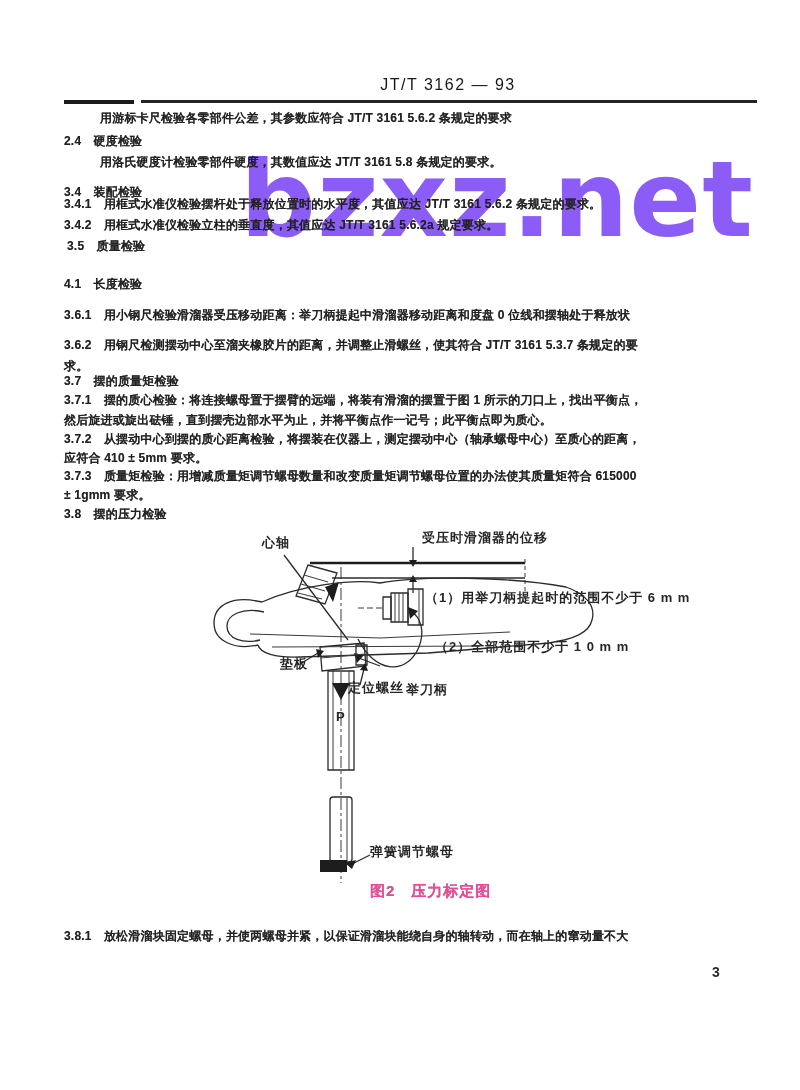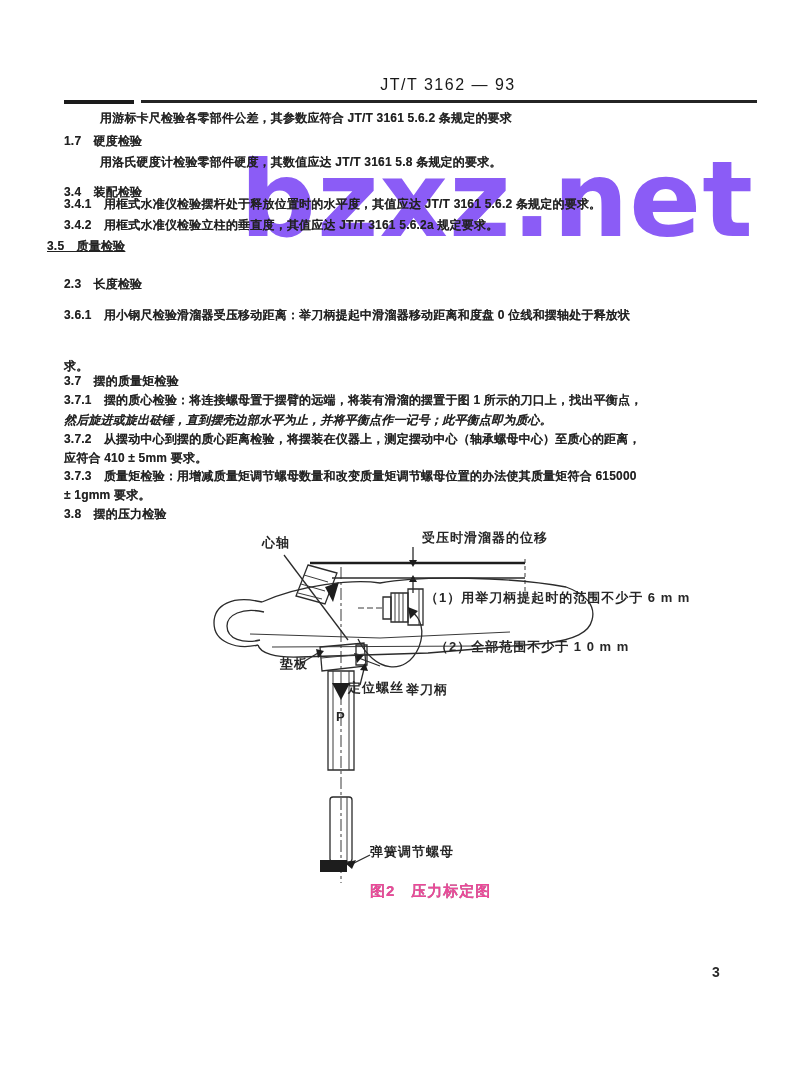--- a/index.html
+++ b/index.html
@@ -47,37 +47,39 @@
 <div class="page">
 
   <div class="watermark">bzxz.net</div>
 
   <div class="layer">
     <div class="doc-header">JT/T 3162 — 93</div>
     <div class="rule-left"></div>
     <div class="rule-main"></div>
 
     <div class="tline" style="left:100px; top:110px;">用游标卡尺检验各零部件公差，其参数应符合 JT/T 3161 5.6.2 条规定的要求</div>
-    <div class="tline" style="left:64px;  top:133px;">1.7　硬度检验</div>
+    <div class="tline" style="left:64px;  top:133px;">2.4　硬度检验</div>
     <div class="tline" style="left:100px; top:154px;">用洛氏硬度计检验零部件硬度，其数值应达 JT/T 3161 5.8 条规定的要求。</div>
     <div class="tline" style="left:64px;  top:184px;">3.4　装配检验</div>
     <div class="tline" style="left:64px;  top:196px;">3.4.1　用框式水准仪检验摆杆处于释放位置时的水平度，其值应达 JT/T 3161 5.6.2 条规定的要求。</div>
     <div class="tline" style="left:64px;  top:217px;">3.4.2　用框式水准仪检验立柱的垂直度，其值应达 JT/T 3161 5.6.2a 规定要求。</div>
-    <div class="tline" style="left:47px;  top:238px;text-decoration:underline;">3.5　质量检验</div>
-    <div class="tline" style="left:64px;  top:276px;">2.3　长度检验</div>
+    <div class="tline" style="left:67px;  top:238px;">3.5　质量检验</div>
+    <div class="tline" style="left:64px;  top:276px;">4.1　长度检验</div>
     <div class="tline" style="left:64px;  top:295px;margin-top:12px;">3.6.1　用小钢尺检验滑溜器受压移动距离：举刀柄提起中滑溜器移动距离和度盘 0 位线和摆轴处于释放状</div>
+    <div class="tline" style="left:64px;  top:337px;">3.6.2　用钢尺检测摆动中心至溜夹橡胶片的距离，并调整止滑螺丝，使其符合 JT/T 3161 5.3.7 条规定的要</div>
     <div class="tline" style="left:64px;  top:358px;">求。</div>
     <div class="tline" style="left:64px;  top:373px;">3.7　摆的质量矩检验</div>
     <div class="tline" style="left:64px;  top:392px;">3.7.1　摆的质心检验：将连接螺母置于摆臂的远端，将装有滑溜的摆置于图 1 所示的刀口上，找出平衡点，</div>
-    <div class="tline" style="left:64px;  top:412px;font-style:italic;">然后旋进或旋出砝锤，直到摆壳边部水平为止，并将平衡点作一记号；此平衡点即为质心。</div>
+    <div class="tline" style="left:64px;  top:412px;">然后旋进或旋出砝锤，直到摆壳边部水平为止，并将平衡点作一记号；此平衡点即为质心。</div>
     <div class="tline" style="left:64px;  top:431px;">3.7.2　从摆动中心到摆的质心距离检验，将摆装在仪器上，测定摆动中心（轴承螺母中心）至质心的距离，</div>
     <div class="tline" style="left:64px;  top:450px;">应符合 410 ± 5mm 要求。</div>
     <div class="tline" style="left:64px;  top:468px;">3.7.3　质量矩检验：用增减质量矩调节螺母数量和改变质量矩调节螺母位置的办法使其质量矩符合 615000</div>
     <div class="tline" style="left:64px;  top:487px;">± 1gmm 要求。</div>
     <div class="tline" style="left:64px;  top:506px;">3.8　摆的压力检验</div>
+    <div class="tline" style="left:64px;  top:928px;">3.8.1　放松滑溜块固定螺母，并使两螺母并紧，以保证滑溜块能绕自身的轴转动，而在轴上的窜动量不大</div>
 
     <svg class="figure" width="580" height="365" viewBox="0 0 580 365" xmlns="http://www.w3.org/2000/svg">
 
       <line class="thin" x1="161" y1="42" x2="161" y2="358" stroke-dasharray="12 3 3 3"></line>
 
       <line class="lnb" x1="130" y1="38" x2="345" y2="38"></line>
       <line class="ln" x1="152" y1="53" x2="345" y2="53"></line>
       <line class="ln" x1="233" y1="22" x2="233" y2="36"></line>
       <polygon class="fillk" points="229,35 237,35 233,42"></polygon>
       <line class="ln" x1="233" y1="68" x2="233" y2="56"></line>

